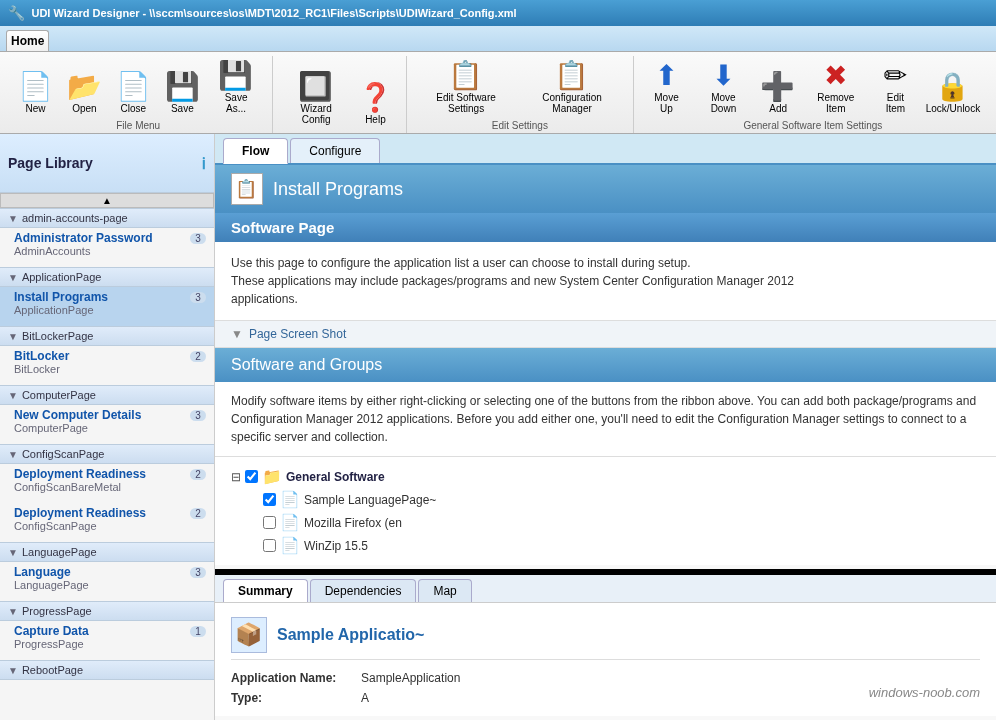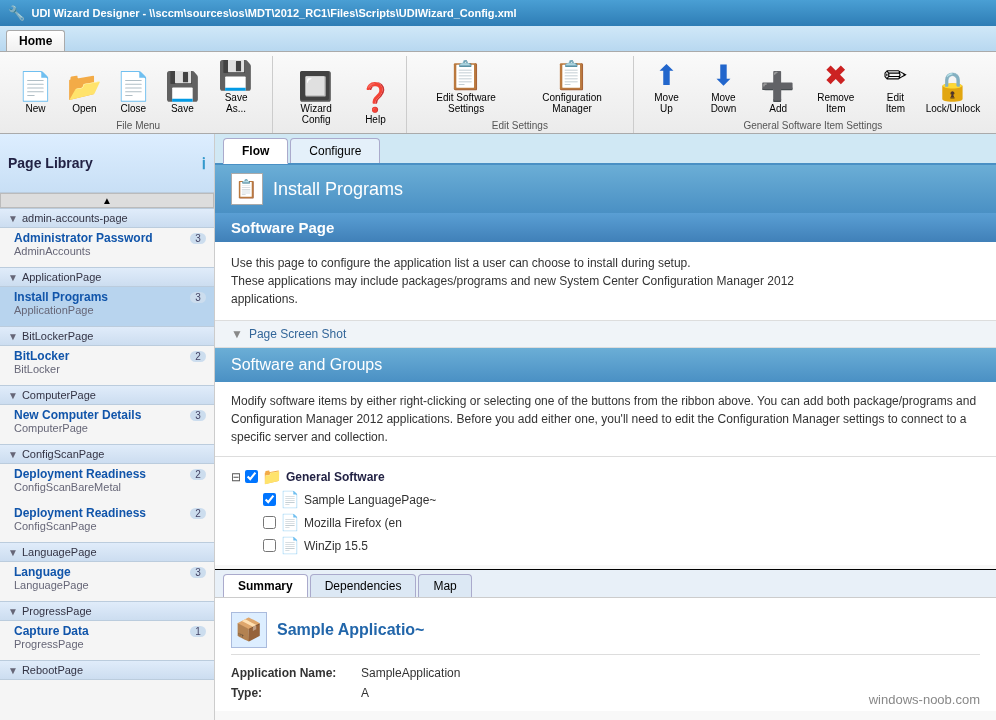--- a/index.html
+++ b/index.html
@@ -28,21 +28,21 @@
       background: linear-gradient(to bottom, #d0e8f8, #b8d8f0);
       height: 26px;
       align-items: flex-end;
       padding-left: 6px;
       border-bottom: 1px solid #aaa;
     }
     .ribbon-tab {
       background: linear-gradient(to bottom, #e8f4fc, #cce4f4);
       border: 1px solid #aaa;
       border-bottom: none;
-      padding: 3px 12px;
+      padding: 3px 4px;
       font-size: 12px;
       cursor: pointer;
       border-radius: 3px 3px 0 0;
     }
     .ribbon-tab.active {
       background: linear-gradient(to bottom, #ffffff, #f0f0f0);
       font-weight: bold;
     }
     .ribbon-content {
       display: flex;
@@ -272,21 +272,21 @@
       display: flex;
       align-items: center;
       gap: 4px;
       padding: 2px 0;
     }
     .tree-child-label { font-size: 12px; color: #333; }
 
     .bottom-tabs {
       display: flex;
       background: #e8f0f8;
-      border-top: 1px solid #000000;
+      border-top: 6px solid #000000;
       border-bottom: 1px solid #ccc;
       padding: 0 8px;
       padding-top: 4px;
       gap: 2px;
       margin-top: 4px;
     }
     .bottom-tab {
       padding: 4px 14px;
       cursor: pointer;
       border: 1px solid #aac;
@@ -337,24 +337,25 @@
     }
     .detail-field-label {
       width: 130px;
       font-weight: bold;
       color: #333;
     }
     .detail-field-value { color: #333; }
 
     .watermark {
       position: fixed;
-      bottom: 13px;
+      bottom: 20px;
       right: 16px;
       font-size: 13px;
       color: #888;
+      font-style: italic;
       z-index: 200;
     }
 
     
     .icon-blue { color: #2266cc; }
     .icon-red { color: #cc2222; }
     .icon-green { color: #22aa44; }
     .icon-gold { color: #cc9900; }
   </style>
 </head>

